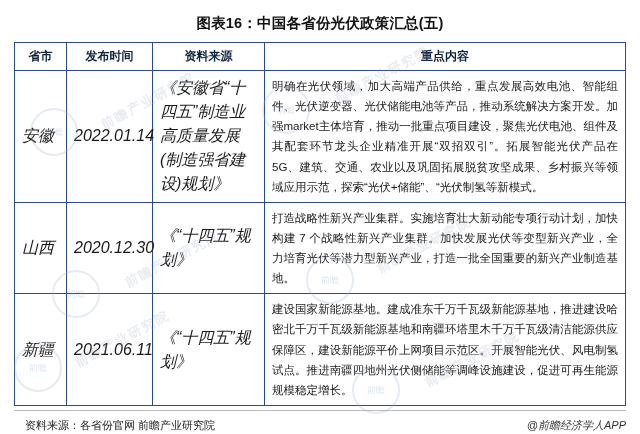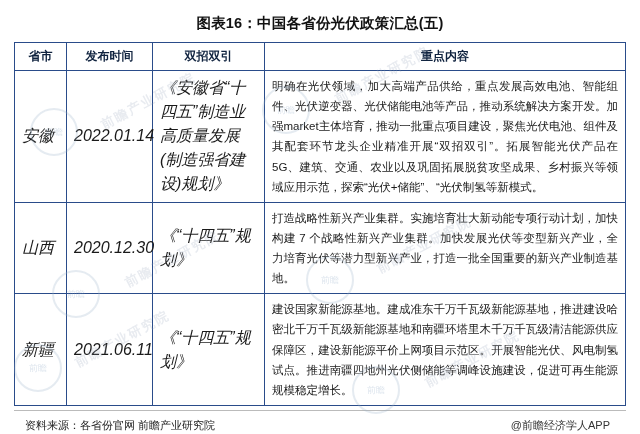--- a/index.html
+++ b/index.html
@@ -82,23 +82,24 @@
     position: relative;
     height: 18px;
   }
   .footer .src {
     position: absolute;
     left: 11px;
     top: 0;
   }
   .footer .brand {
     position: absolute;
-    right: 16px;
+    right: 0;
     top: 0;
     color: #333333;
+    font-style: italic;
   }
   .divider {
     border-top: 1px solid #bbbbbb;
     margin-top: 4px;
     width: 612px;
   }
   
   .wm {
     position: absolute;
     pointer-events: none;
@@ -147,21 +148,21 @@
     <colgroup>
       <col class="col-prov">
       <col class="col-date">
       <col class="col-name">
       <col class="col-main">
     </colgroup>
     <thead>
       <tr>
         <th>省市</th>
         <th>发布时间</th>
-        <th>双招双引</th>
+        <th>资料来源</th>
         <th>重点内容</th>
       </tr>
     </thead>
     <tbody>
       <tr class="row-a">
         <td class="cell-prov">安徽</td>
         <td class="cell-date">2022.01.14</td>
         <td class="cell-name">《安徽省“十四五”制造业高质量发展(制造强省建设)规划》</td>
         <td class="cell-main">明确在光伏领域，加大高端产品供给，重点发展高效电池、智能组件、光伏逆变器、光伏储能电池等产品，推动系统解决方案开发。加强market主体培育，推动一批重点项目建设，聚焦光伏电池、组件及其配套环节龙头企业精准开展“双招双引”。拓展智能光伏产品在 5G、建筑、交通、农业以及巩固拓展脱贫攻坚成果、乡村振兴等领域应用示范，探索“光伏+储能”、“光伏制氢等新模式。</td>
       </tr>

